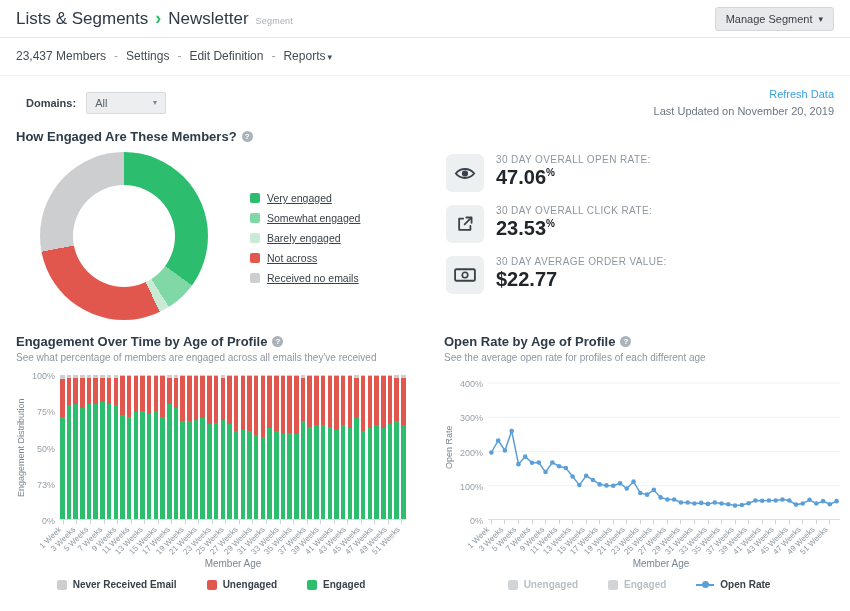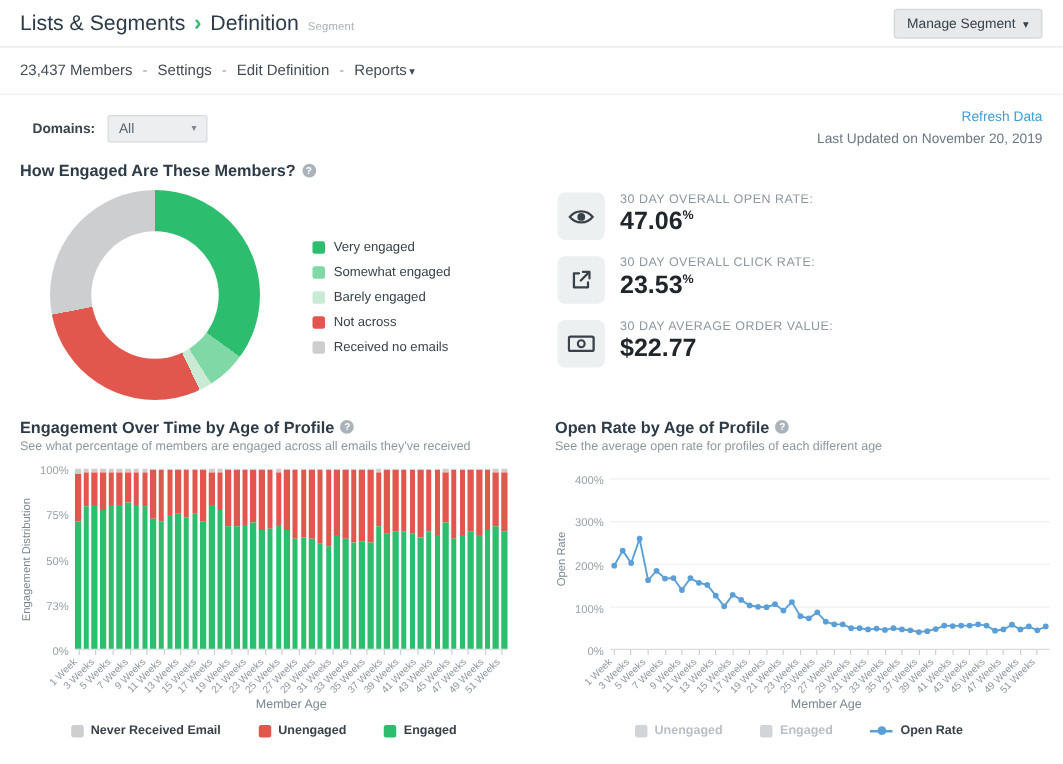--- a/index.html
+++ b/index.html
@@ -52,21 +52,21 @@
     display:flex; align-items:center; gap:5px;
   }
   .section-title { padding:8px 16px 0; }
   .q-icon {
     display:inline-block; width:11px; height:11px; border-radius:50%;
     background:#aab3ba; color:#fff; font-size:8px; line-height:11px;
     text-align:center; font-weight:bold;
   }
   
   .engagement-row { display:flex; padding:8px 16px 4px; }
-  .donut-cluster { display:flex; flex:0 0 430px; }
+  .donut-cluster { display:flex; flex:0 0 430px;text-decoration:underline; }
   .donut-wrap { position:relative; width:168px; height:168px; margin-left:24px; }
   .donut { width:168px; height:168px; border-radius:50%; }
   .donut-hole { position:absolute; inset:33px; background:#fff; border-radius:50%; }
   .donut-legend { list-style:none; margin:40px 0 0 42px; }
   .donut-legend li { display:flex; align-items:center; margin-bottom:8px; font-size:10.5px; color:#39424a; }
   .swatch { width:10px; height:10px; border-radius:2px; margin-right:7px; flex:0 0 auto; }
   
   .stats-col { padding-top:2px; }
   .stat { display:flex; align-items:flex-start; margin-bottom:13px; }
   .stat-icon {
@@ -112,21 +112,21 @@
 </style>
 </head>
 <body>
 
 <div>
 
   <header class="topbar">
     <div class="breadcrumb">
       <span class="crumb-parent">Lists &amp; Segments</span>
       <span class="crumb-chevron">›</span>
-      <span class="crumb-title">Definition</span>
+      <span class="crumb-title">Newsletter</span>
       <span class="crumb-badge">Segment</span>
     </div>
     <button class="manage-btn">
       <span>Manage Segment</span>
       <span class="caret">▾</span>
     </button>
   </header>
 
   <div class="subnav">
     <span>23,437 Members</span>

